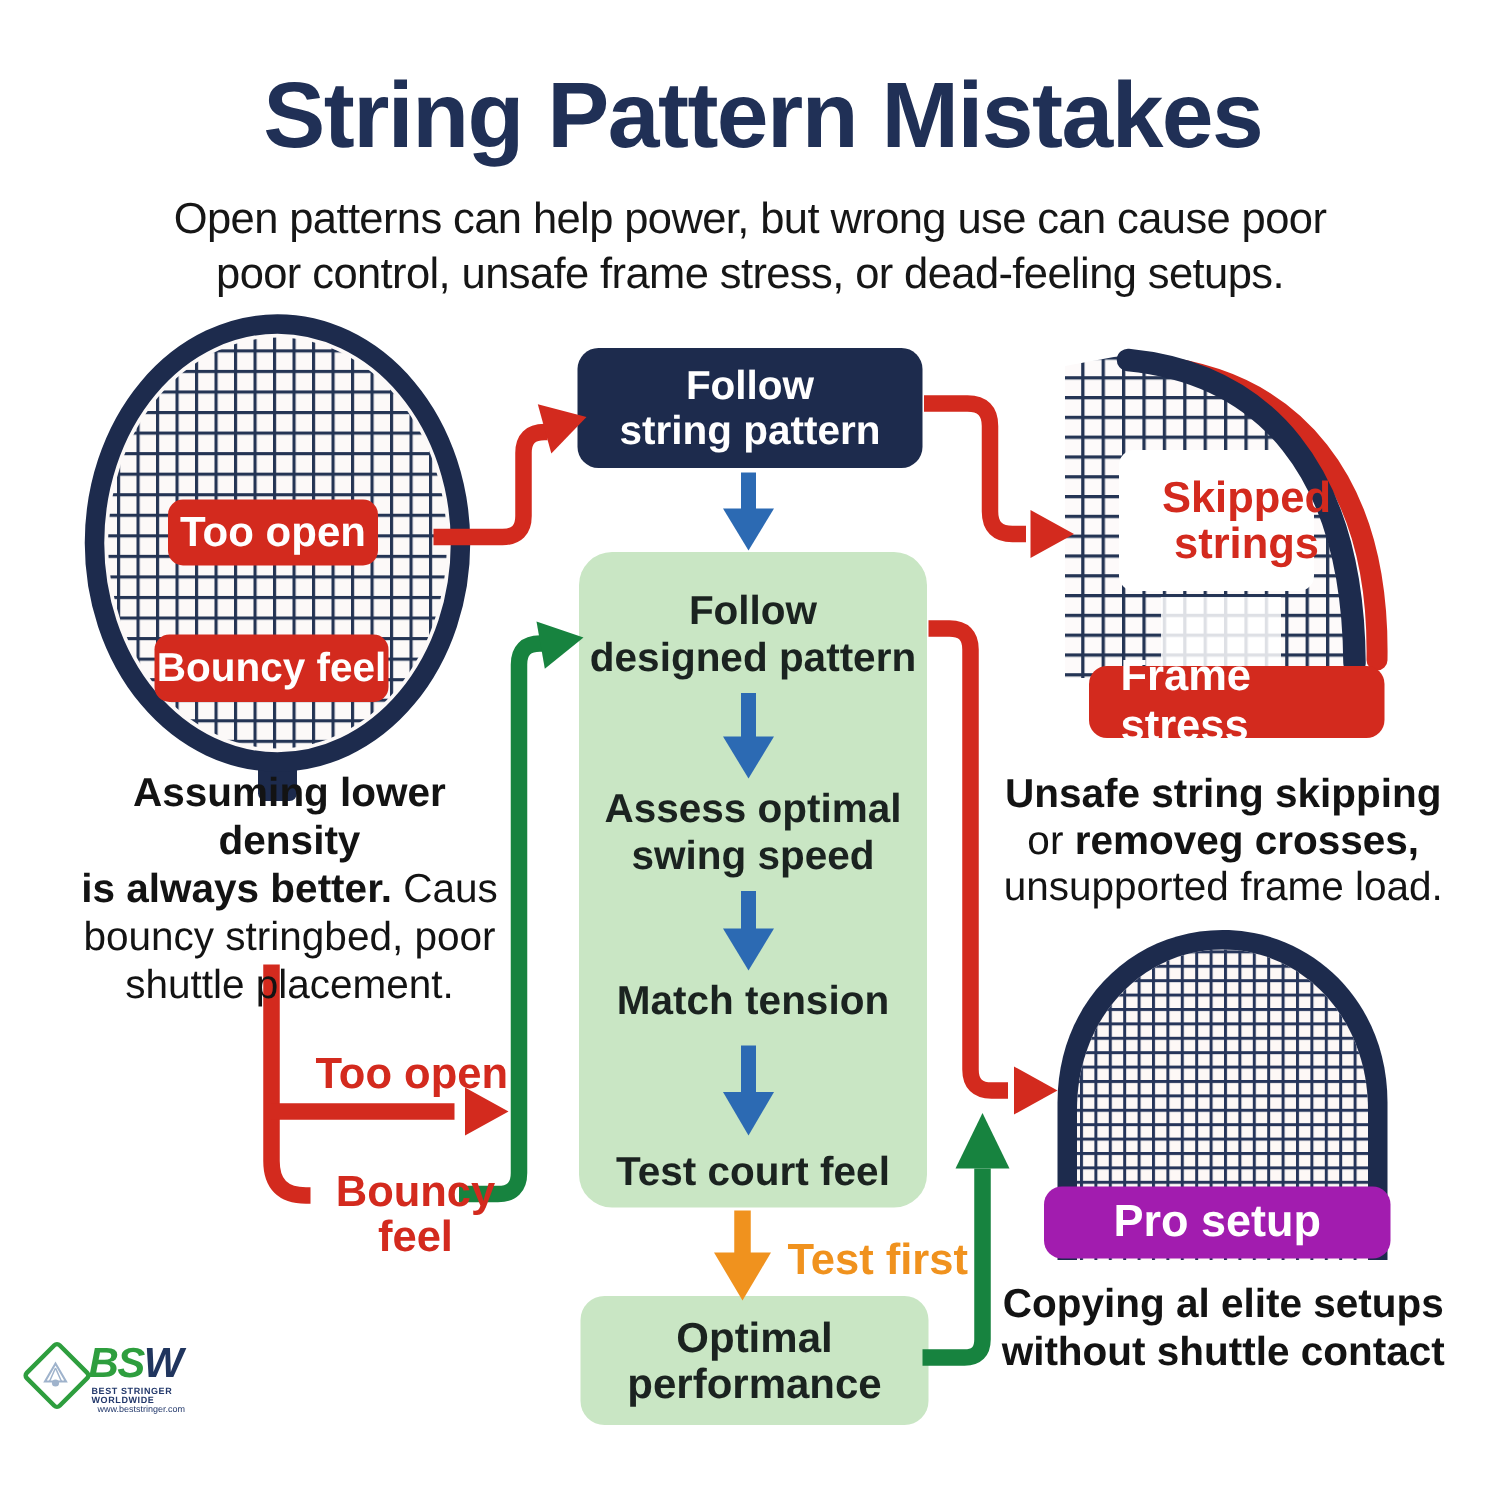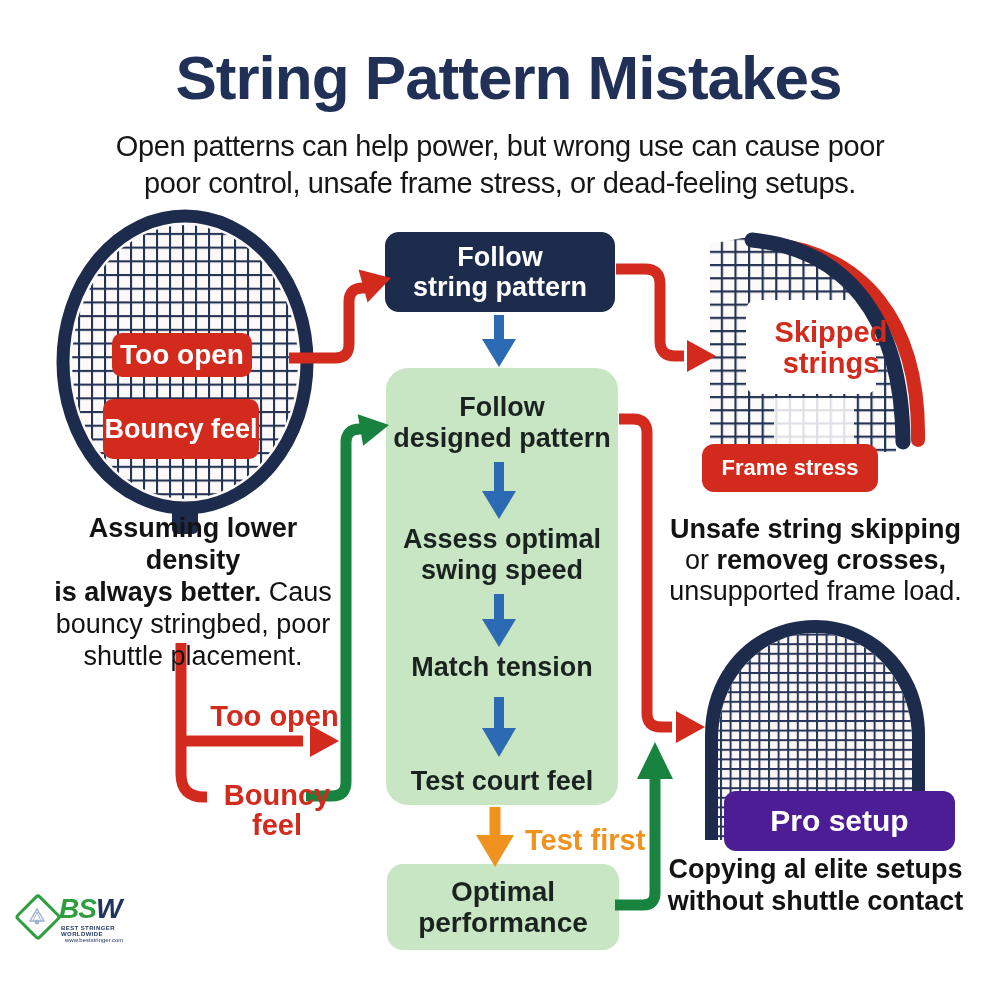--- a/index.html
+++ b/index.html
@@ -21,25 +21,25 @@
   .optimal-box{left:387px;top:864px;width:232px;height:86px;background:#c9e6c4;border-radius:16px;
                display:flex;align-items:center;justify-content:center;text-align:center;
                color:#1b2320;font-weight:bold;font-size:28px;line-height:31px;z-index:1;}
   .step{color:#1b2320;font-weight:bold;font-size:27px;line-height:31px;text-align:center;
         left:386px;width:232px;}
   .step1{top:392px;} .step2{top:524px;} .step3{top:652px;} .step4{top:766px;}
   
   .badge{background:#d32a1e;color:#fff;font-weight:bold;border-radius:10px;
          display:flex;align-items:center;justify-content:center;}
   .badge-too-open{left:112px;top:333px;width:140px;height:44px;font-size:28px;}
-  .badge-bouncy{left:103px;top:399px;width:156px;height:60px;font-size:27px;}
-  .badge-frame{left:702px;top:444px;width:176px;height:48px;font-size:22px;border-radius:12px;}
-  .pro-banner{left:696px;top:791px;width:231px;height:60px;background:#4c1d95;color:#fff;
+  .badge-bouncy{left:103px;top:423px;width:156px;height:45px;font-size:27px;}
+  .badge-frame{left:726px;top:444px;width:176px;height:48px;font-size:29px;border-radius:12px;padding-left:21px;}
+  .pro-banner{left:696px;top:791px;width:231px;height:48px;background:#a21caf;color:#fff;
               font-weight:bold;font-size:30px;border-radius:12px;
-              display:flex;align-items:center;justify-content:center;margin-left:28px;}
+              display:flex;align-items:center;justify-content:center;}
   
   .red-label{color:#d32a1e;font-weight:bold;text-align:center;margin-left:24px;}
   .lbl-too-open{left:178px;top:700px;width:145px;font-size:29px;}
   .lbl-bouncy{left:193px;top:780px;width:120px;font-size:29px;line-height:30px;}
   .lbl-skipped{left:737px;top:317px;width:140px;font-size:29px;line-height:31px;}
   .lbl-test-first{left:525px;top:824px;width:140px;color:#f0921e;font-weight:bold;font-size:29px;text-align:left;}
   
   .caption{color:#131313;text-align:center;}
   .caption b{font-weight:bold;}
   .cap-left{left:38px;top:512px;width:310px;font-size:27px;line-height:32px;}

